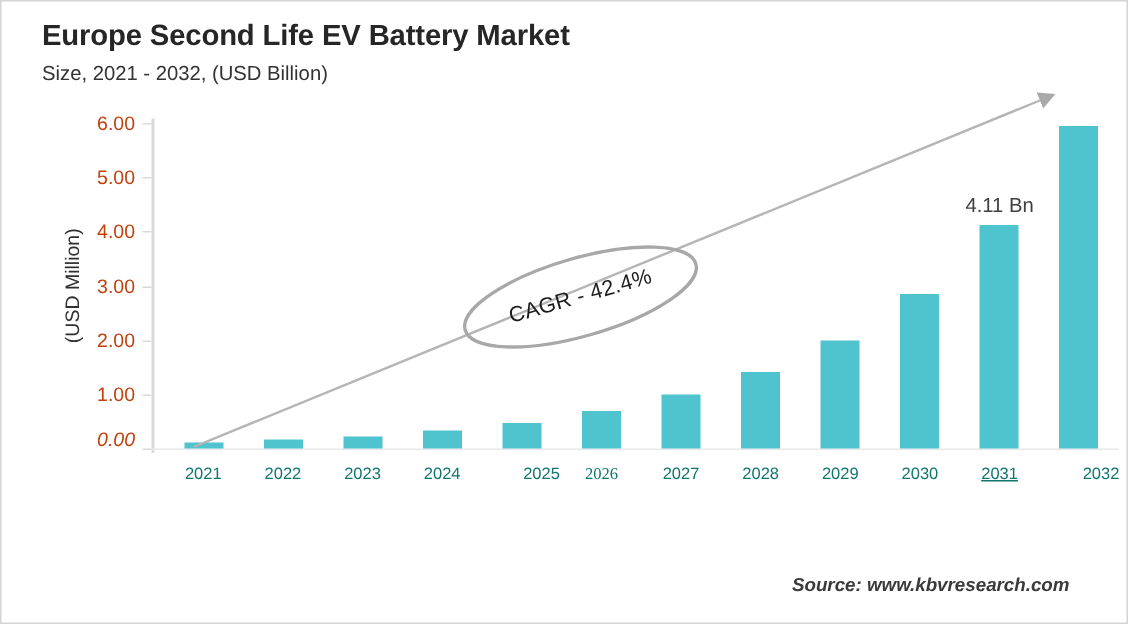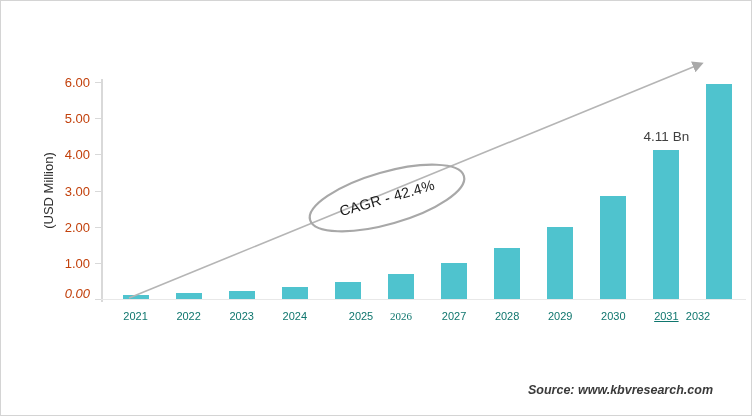--- a/index.html
+++ b/index.html
@@ -161,20 +161,24 @@
     font-weight: bold;
     color: #3a3a3a;
     white-space: nowrap;
   }
 </style>
 </head>
 <body>
 
 <div id="chart-card">
 
+  <div id="title-block">
+    <div id="chart-title">Europe Second Life EV Battery Market</div>
+    <div id="chart-subtitle">Size, 2021 - 2032, (USD Billion)</div>
+  </div>
 
   <div id="y-axis-title">
     <span>(USD Million)</span>
   </div>
 
   <div id="plot">
     <div id="y-axis-line"></div>
     <div id="x-axis-line"></div>
     <div id="y-ticks">
         <div class="y-tick" style="top: 217px;"></div>
@@ -211,21 +215,21 @@
         <div class="x-label" style="left: 87.625px;">2022</div>
         <div class="x-label" style="left: 140.708px;">2023</div>
         <div class="x-label" style="left: 193.792px;">2024</div>
         <div class="x-label" style="left: 260px;">2025</div>
         <div class="x-label" style="left: 299.958px; font-family: Liberation Serif, serif;">2026</div>
         <div class="x-label" style="left: 353.042px;">2027</div>
         <div class="x-label" style="left: 406.125px;">2028</div>
         <div class="x-label" style="left: 459.208px;">2029</div>
         <div class="x-label" style="left: 512.292px;">2030</div>
         <div class="x-label" style="left: 565.375px; text-decoration: underline;">2031</div>
-        <div class="x-label" style="left: 597px; text-align: right;">2032</div>
+        <div class="x-label" style="left: 633px; text-align: right;">2032</div>
       </div>
     <div id="value-labels">
         <div class="bar-value-label" style="left: 565.375px; top: 62.355px;">4.11 Bn</div>
       </div>
   </div>
 
   <svg id="overlay-svg" viewBox="0 0 752 416" xmlns="http://www.w3.org/2000/svg">
     <defs>
       <marker id="arrowhead" markerWidth="9" markerHeight="9" refX="3.2" refY="3.6" orient="auto" markerUnits="strokeWidth">
         <path d="M0,0 L7,3.6 L0,7.2 z" fill="#a9a9a9"></path>

